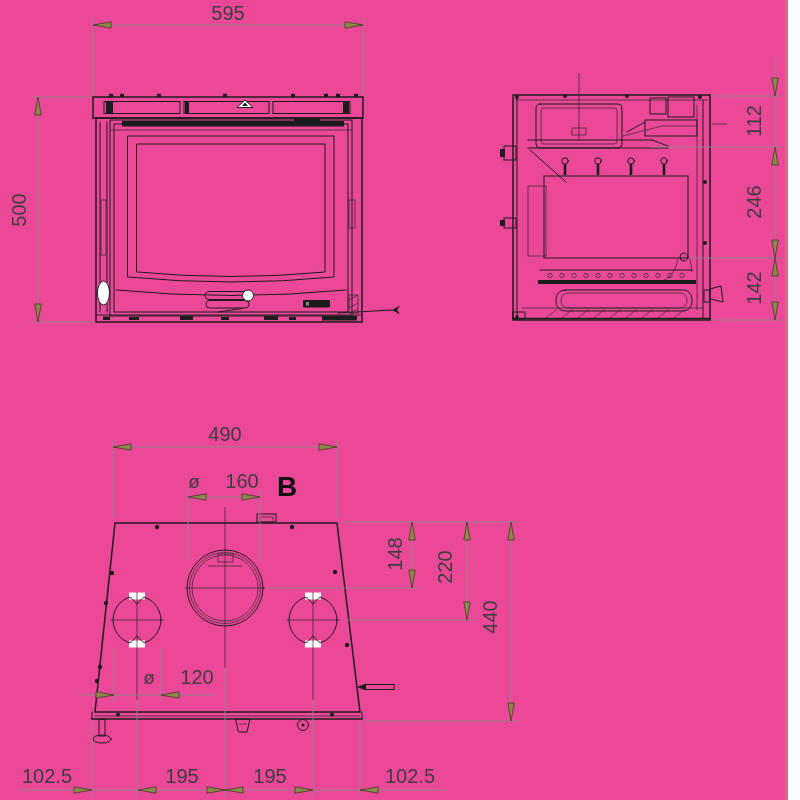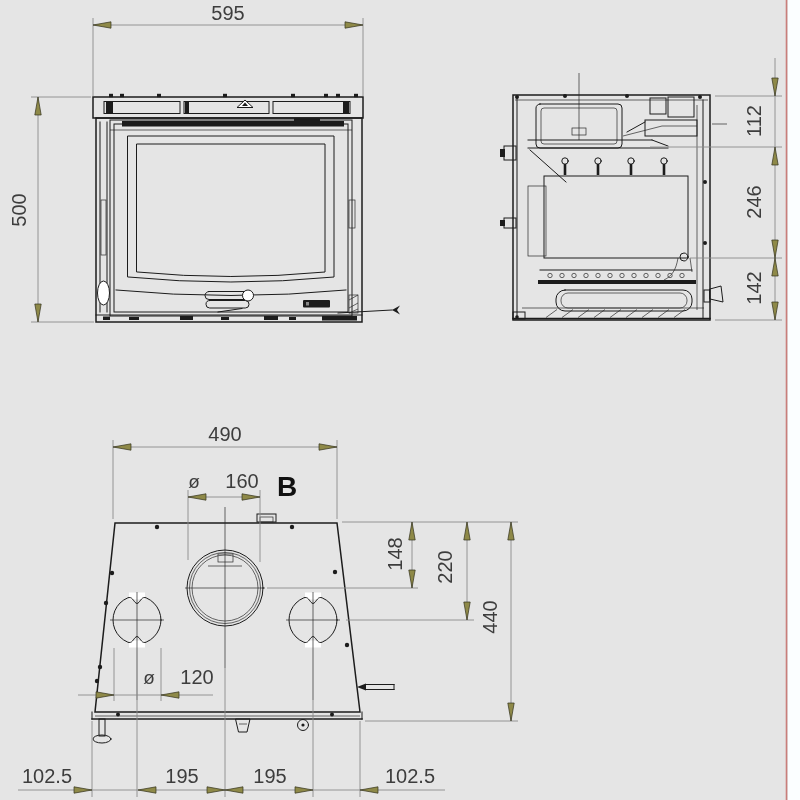--- a/index.html
+++ b/index.html
@@ -1,16 +1,16 @@
 <!DOCTYPE html>
 <html><head>
 <meta charset="utf-8">
 <style>
   html,body{margin:0;padding:0;background:#fff;}
-  .canvas{position:relative;width:800px;height:800px;background:#e5e5e5;overflow:hidden;}
+  .canvas{position:relative;width:800px;height:800px;background:#ec4899;overflow:hidden;}
   svg{display:block;}
   .obj{stroke:#1c1c1c;fill:none;stroke-width:1;stroke-linecap:square;}
   .obj2{stroke:#1c1c1c;fill:none;stroke-width:1.5;stroke-linecap:square;}
   .thin{stroke:#2a2a2a;fill:none;stroke-width:0.7;}
   .dim{stroke:#8a8a8a;fill:none;stroke-width:0.9;}
   .arrow{fill:#8e8948;stroke:#32301c;stroke-width:0.7;}
   .fillk{fill:#1c1c1c;stroke:none;}
   .wmask{fill:#ffffff;stroke:none;}
   .dimtxt{font-family:"Liberation Sans",sans-serif;font-size:20px;fill:#3d3d3d;text-anchor:middle;}
   .dimtxt-sm{font-family:"Liberation Sans",sans-serif;font-size:19px;fill:#3d3d3d;text-anchor:middle;}

